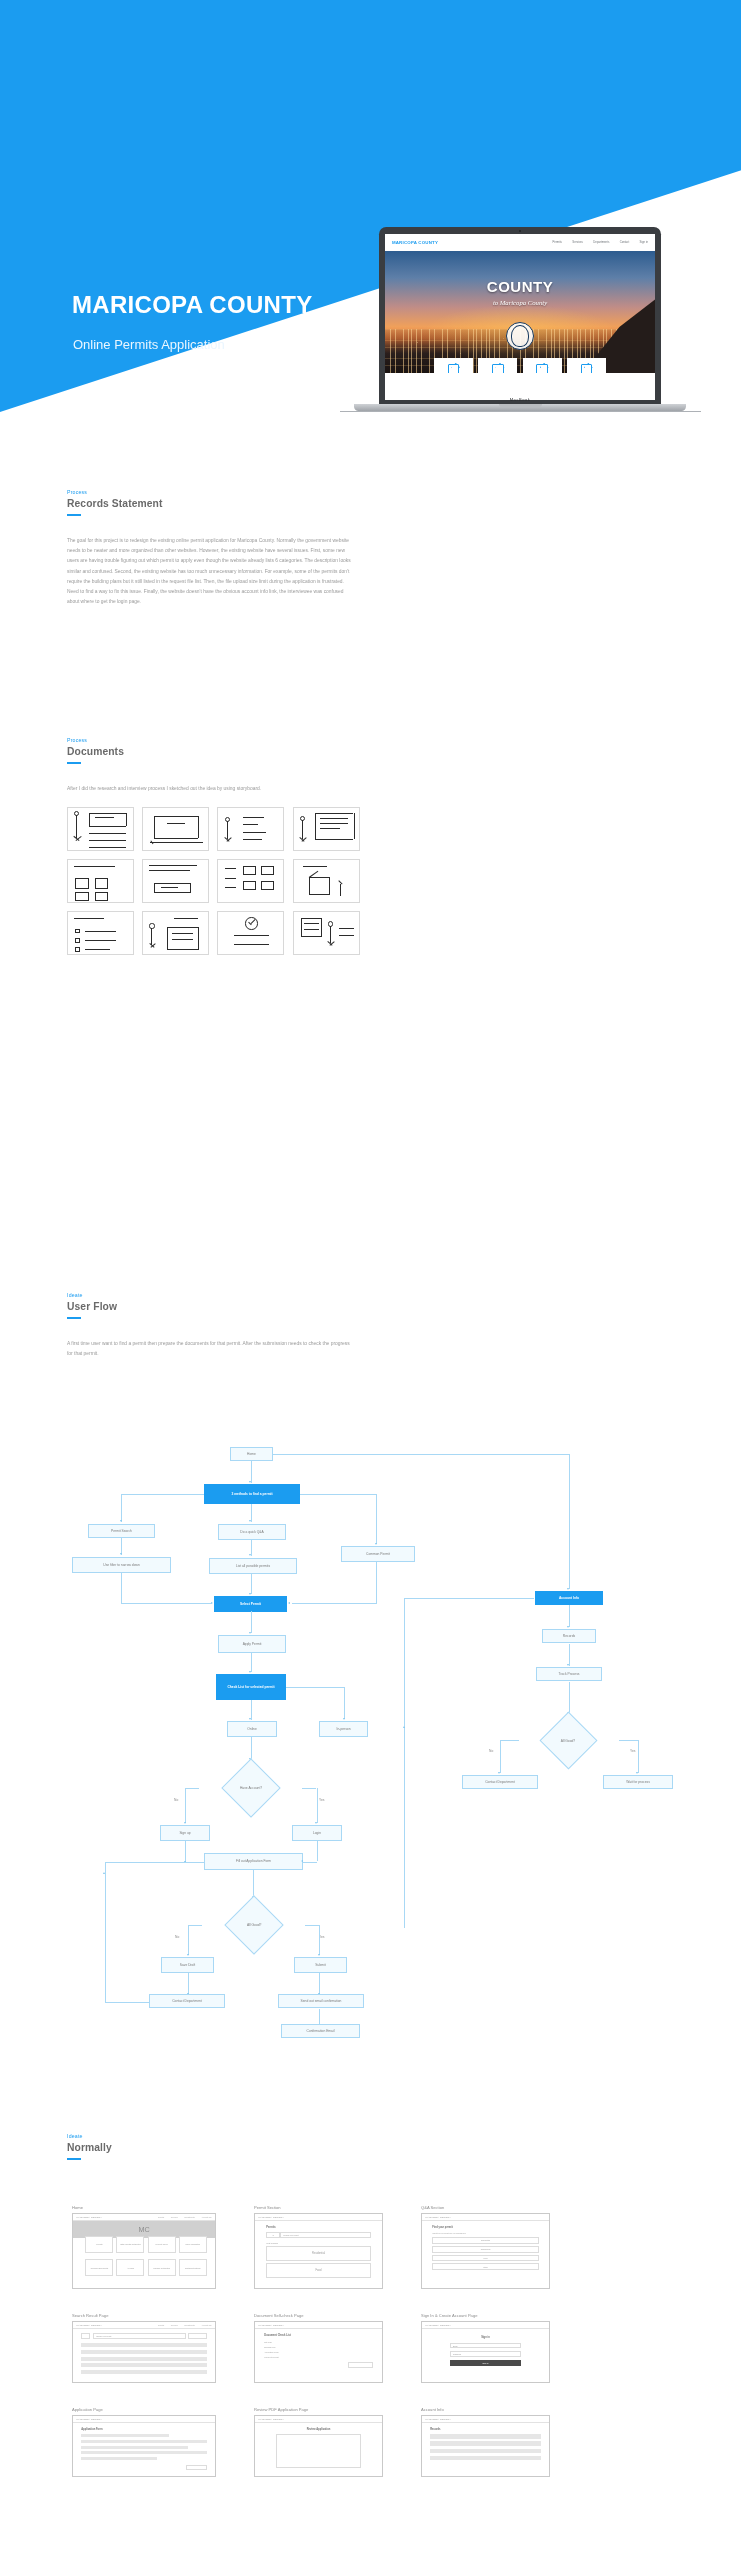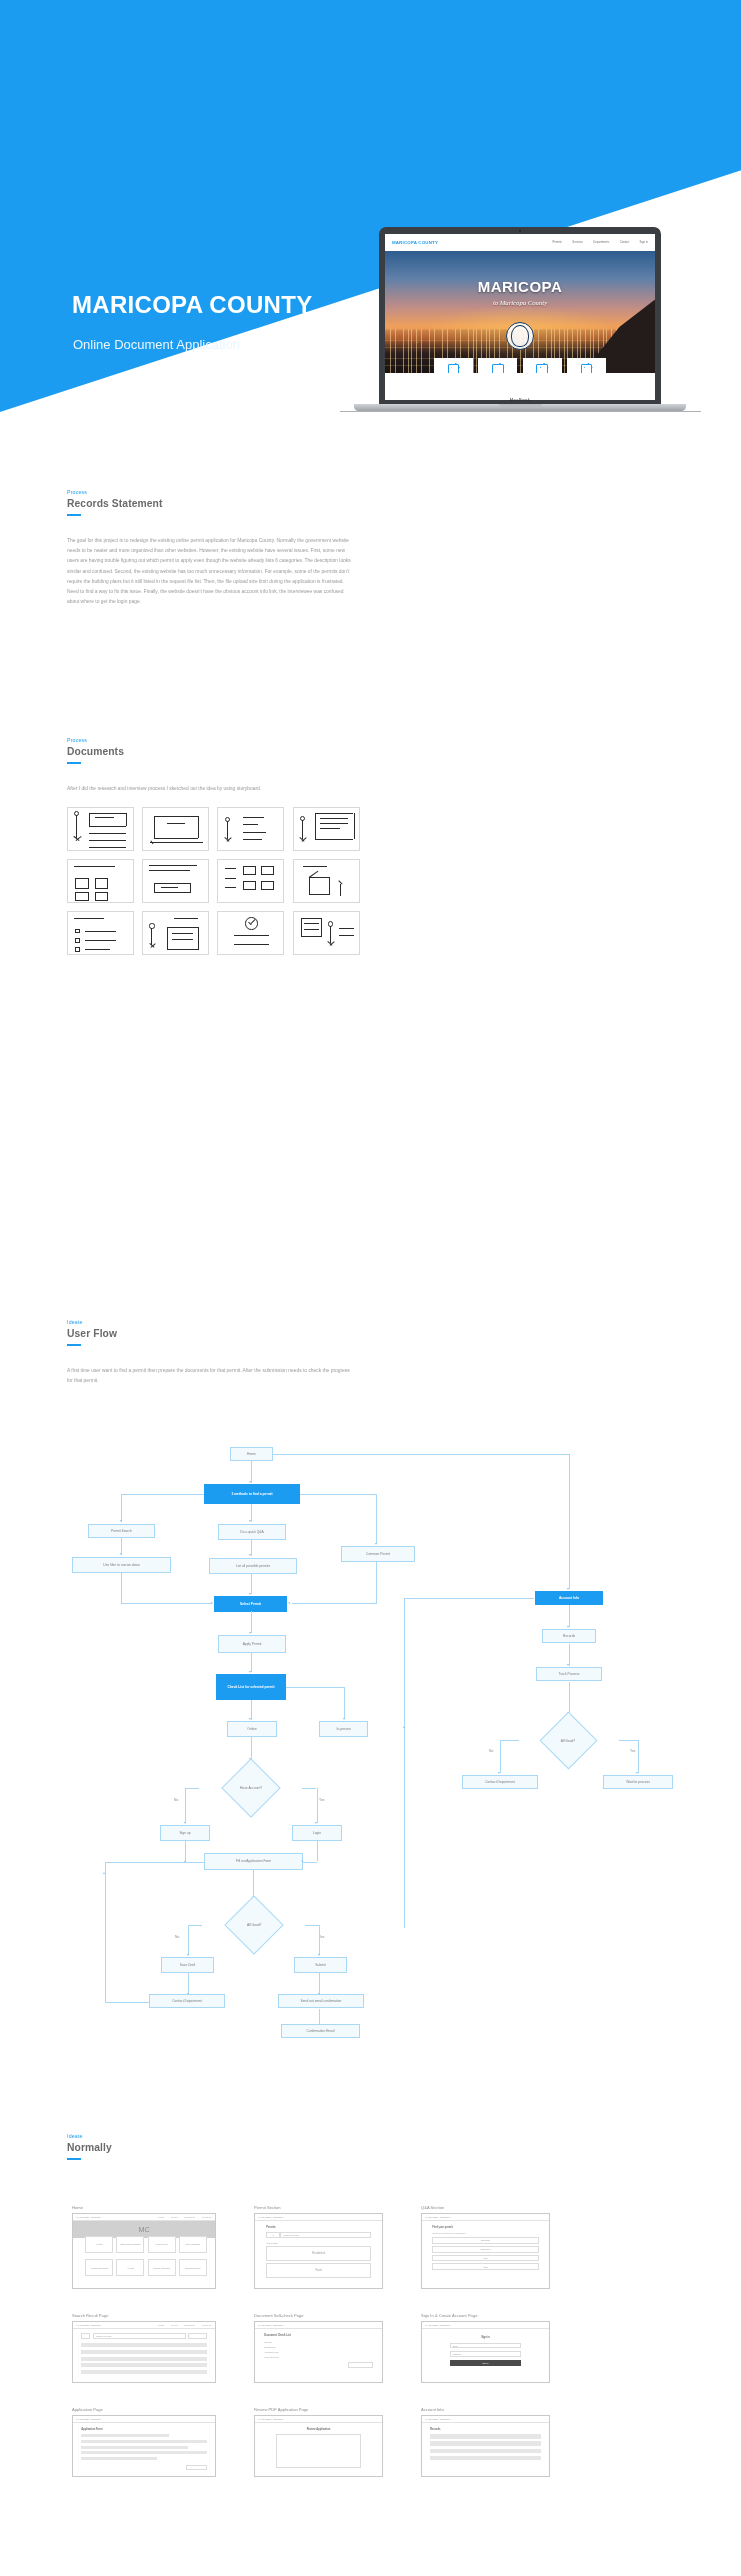--- a/index.html
+++ b/index.html
@@ -125,40 +125,40 @@
   .wf-line { background:#e6e6e6; }
   .wf-h { font-size:2.6px; color:#6f6f6f; font-weight:bold; }
   .wf-sm { font-size:1.9px; color:#a2a2a2; }
 </style>
 </head>
 <body>
 
 <div class="hero">
   <div class="hero-blue"></div>
   <div class="hero-title">MARICOPA COUNTY</div>
-  <div class="hero-sub">Online Document Application</div>
+  <div class="hero-sub">Online Permits Application</div>
 
   <div class="laptop">
     <div class="lid">
       <div class="cam"></div>
       <div class="screen">
         <div class="mini-nav">
           <div class="mini-logo">MARICOPA COUNTY</div>
           <div class="mini-links">
             <span>Permits</span>
             <span>Services</span>
             <span>Departments</span>
             <span>Contact</span>
             <span>Sign in</span>
           </div>
         </div>
         <div class="mini-hero">
           <div class="city"></div>
           <div class="ridge"></div>
-          <div class="welcome">MARICOPA</div>
+          <div class="welcome">COUNTY</div>
           <div class="welcome-sub">to Maricopa County</div>
           <div class="seal">
               <div class="seal-in"></div>
             </div>
           <div class="mini-cards">
             <div class="mini-card">
                 <div class="mc-ico"></div>
               </div>
             <div class="mini-card">
                 <div class="mc-ico"></div>
@@ -308,21 +308,21 @@
         <div class="ink" style="left:7.2px;top:6.2px;width:21.6px;height:18.5px;background:none;border:0.8px solid #2b2b2b;"></div>
         <div class="ink" style="left:10.3px;top:11.3px;width:15.5px;height:0.8px;"></div>
         <div class="ink" style="left:10.3px;top:16.5px;width:15.5px;height:0.8px;"></div>
         <div class="ink" style="left:45px;top:15.5px;width:15.5px;height:0.8px;"></div>
         <div class="ink" style="left:45px;top:23px;width:15.5px;height:0.8px;"></div>
       </div>
     </div>
   </div>
 </div>
 
-<div class="sec pad" style="top:1319px;">
+<div class="sec pad" style="top:1292px;">
   <div class="eyebrow">Ideate</div>
   <div class="h2">User Flow</div>
   <div class="rule"></div>
   <div class="body-txt" style="width:289px; margin-top:20.6px;">A first time user want to find a permit then prepare the documents for that permit. After the submission needs to check the progress for that permit.</div>
 </div>
 
 <div class="sec" style="top:1437px; left:0;">
   <div class="flow">
 
     <div class="node" style="left:230px;top:10.3px;width:43px;height:13.4px;">Home</div>

